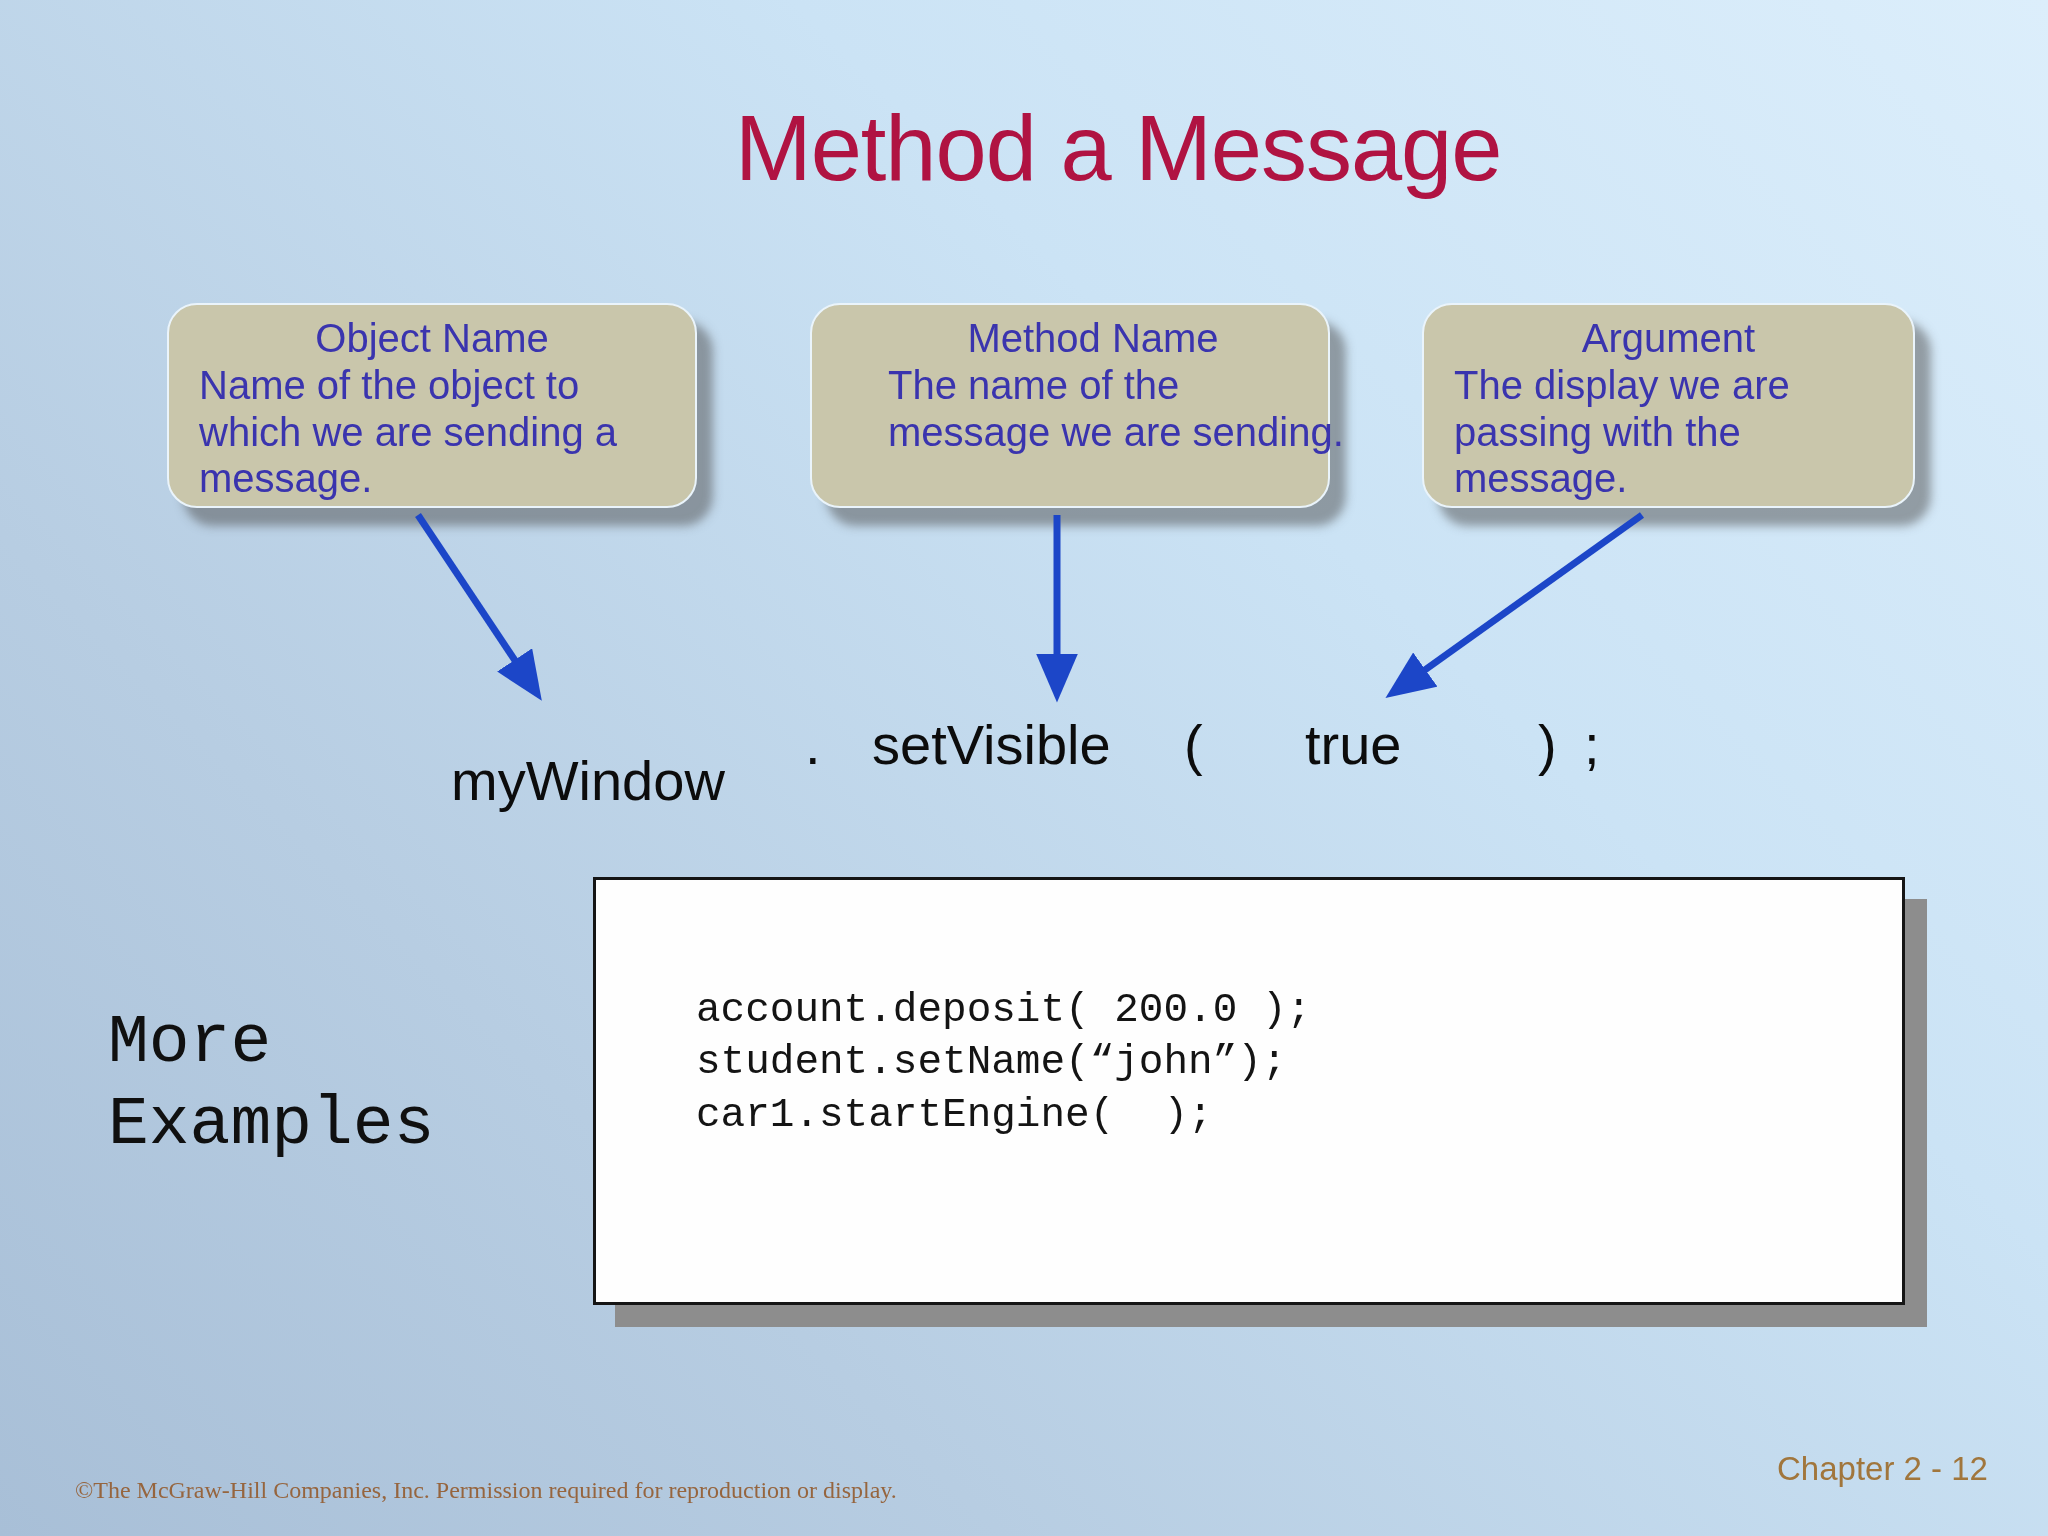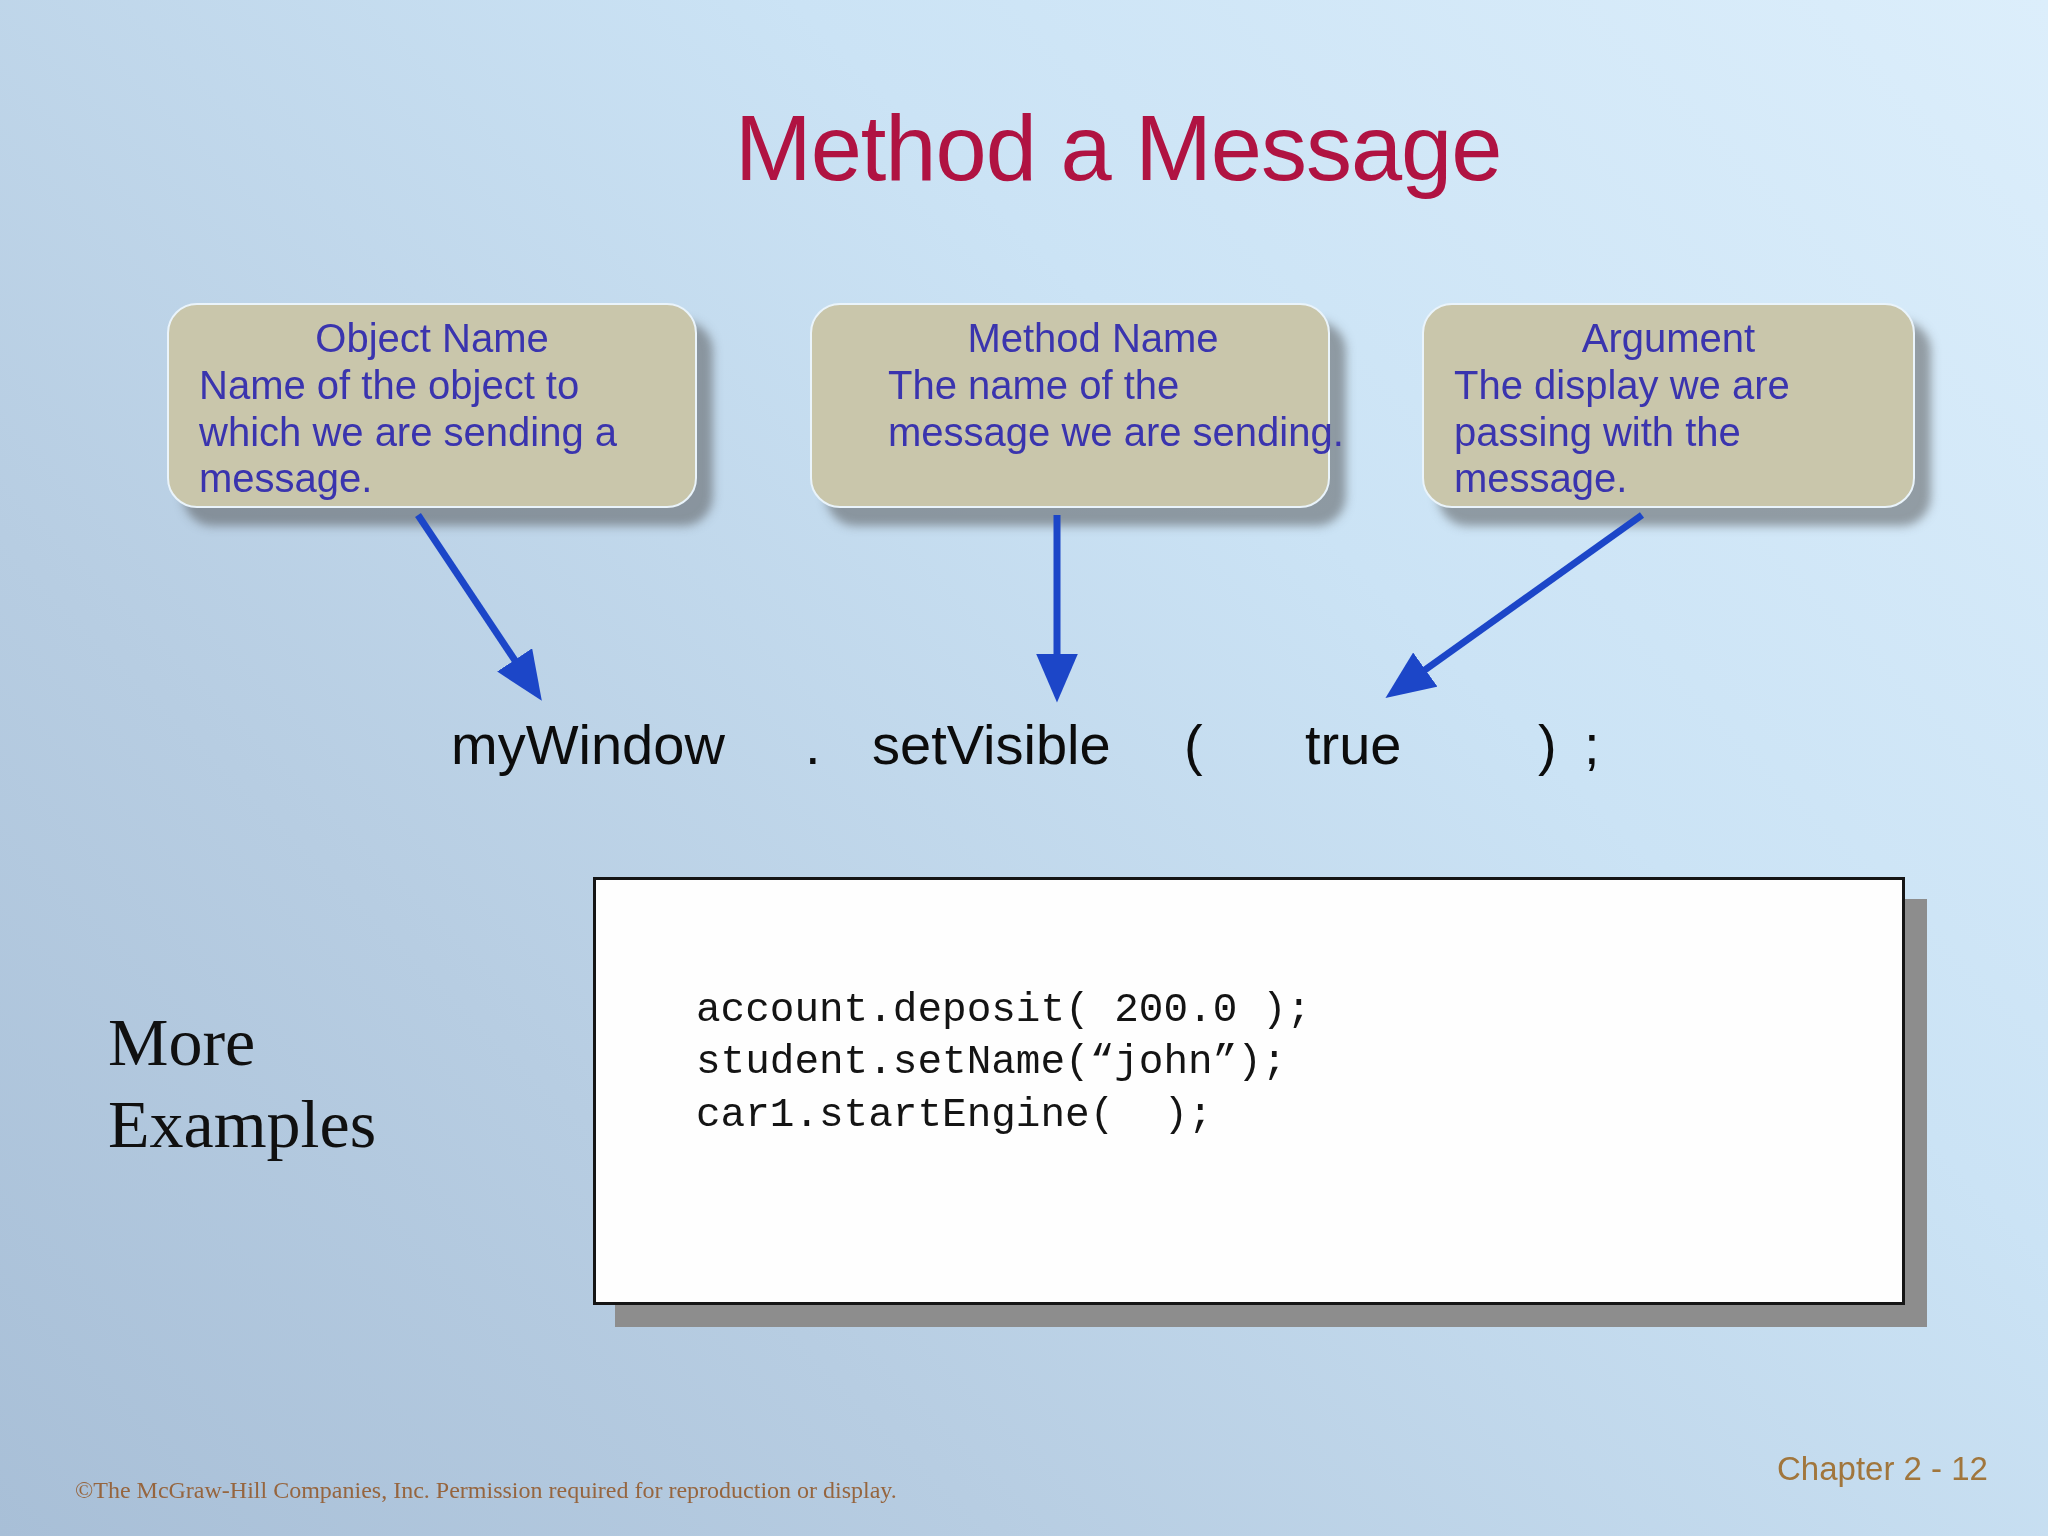--- a/index.html
+++ b/index.html
@@ -18,39 +18,39 @@
     box-shadow:16px 18px 10px rgba(80,80,80,0.5);
     color:#3a34ae; font-size:40px; line-height:1.17; padding-top:10px;
   }
   .callout-1 { left:167px;  width:530px; }
   .callout-2 { left:810px;  width:520px;padding-left:46px; }
   .callout-3 { left:1422px; width:493px; }
   .callout-heading { text-align:center; font-weight:normal; }
   .callout-line { padding-left:30px; white-space:nowrap; }
   .arrows { position:absolute; left:0; top:0; width:2048px; height:1536px; }
   .token { position:absolute; top:712px; font-size:56px; color:#0c0c0c; white-space:pre; }
-  .tok-0 { left:451px; }
+  .tok-0 { left:451px;margin-top:36px; }
   .tok-1 { left:805px; }
   .tok-2 { left:872px; }
   .tok-3 { left:1184px; }
   .tok-4 { left:1305px; }
   .tok-5 { left:1538px; }
   .tok-6 { left:1584px; }
   .examples-box {
     position:absolute; left:593px; top:877px; width:1312px; height:428px; box-sizing:border-box;
     background:#fefefe; border:3px solid #151515; box-shadow:22px 22px 0 #8d8d8d;
     padding:104px 0 0 100px;
   }
   .code-line {
     font-family:"Liberation Mono", monospace; font-size:41px; line-height:1.28;
     color:#141414; white-space:pre;
   }
   .examples-label {
     position:absolute; left:108px; top:1002px;
-    font-family:Liberation Serif, serif;
+    font-family:Liberation Mono, monospace;
     font-size:68px; line-height:1.2; color:#101010;
   }
   .copyright {
     position:absolute; left:75px; top:1477px;
     font-family:"Liberation Serif", serif; font-size:24px; color:#96653e; white-space:nowrap;
   }
   .page-label {
     position:absolute; left:1777px; top:1450px;
     font-size:33px; color:#a1763c; white-space:nowrap;
   }

